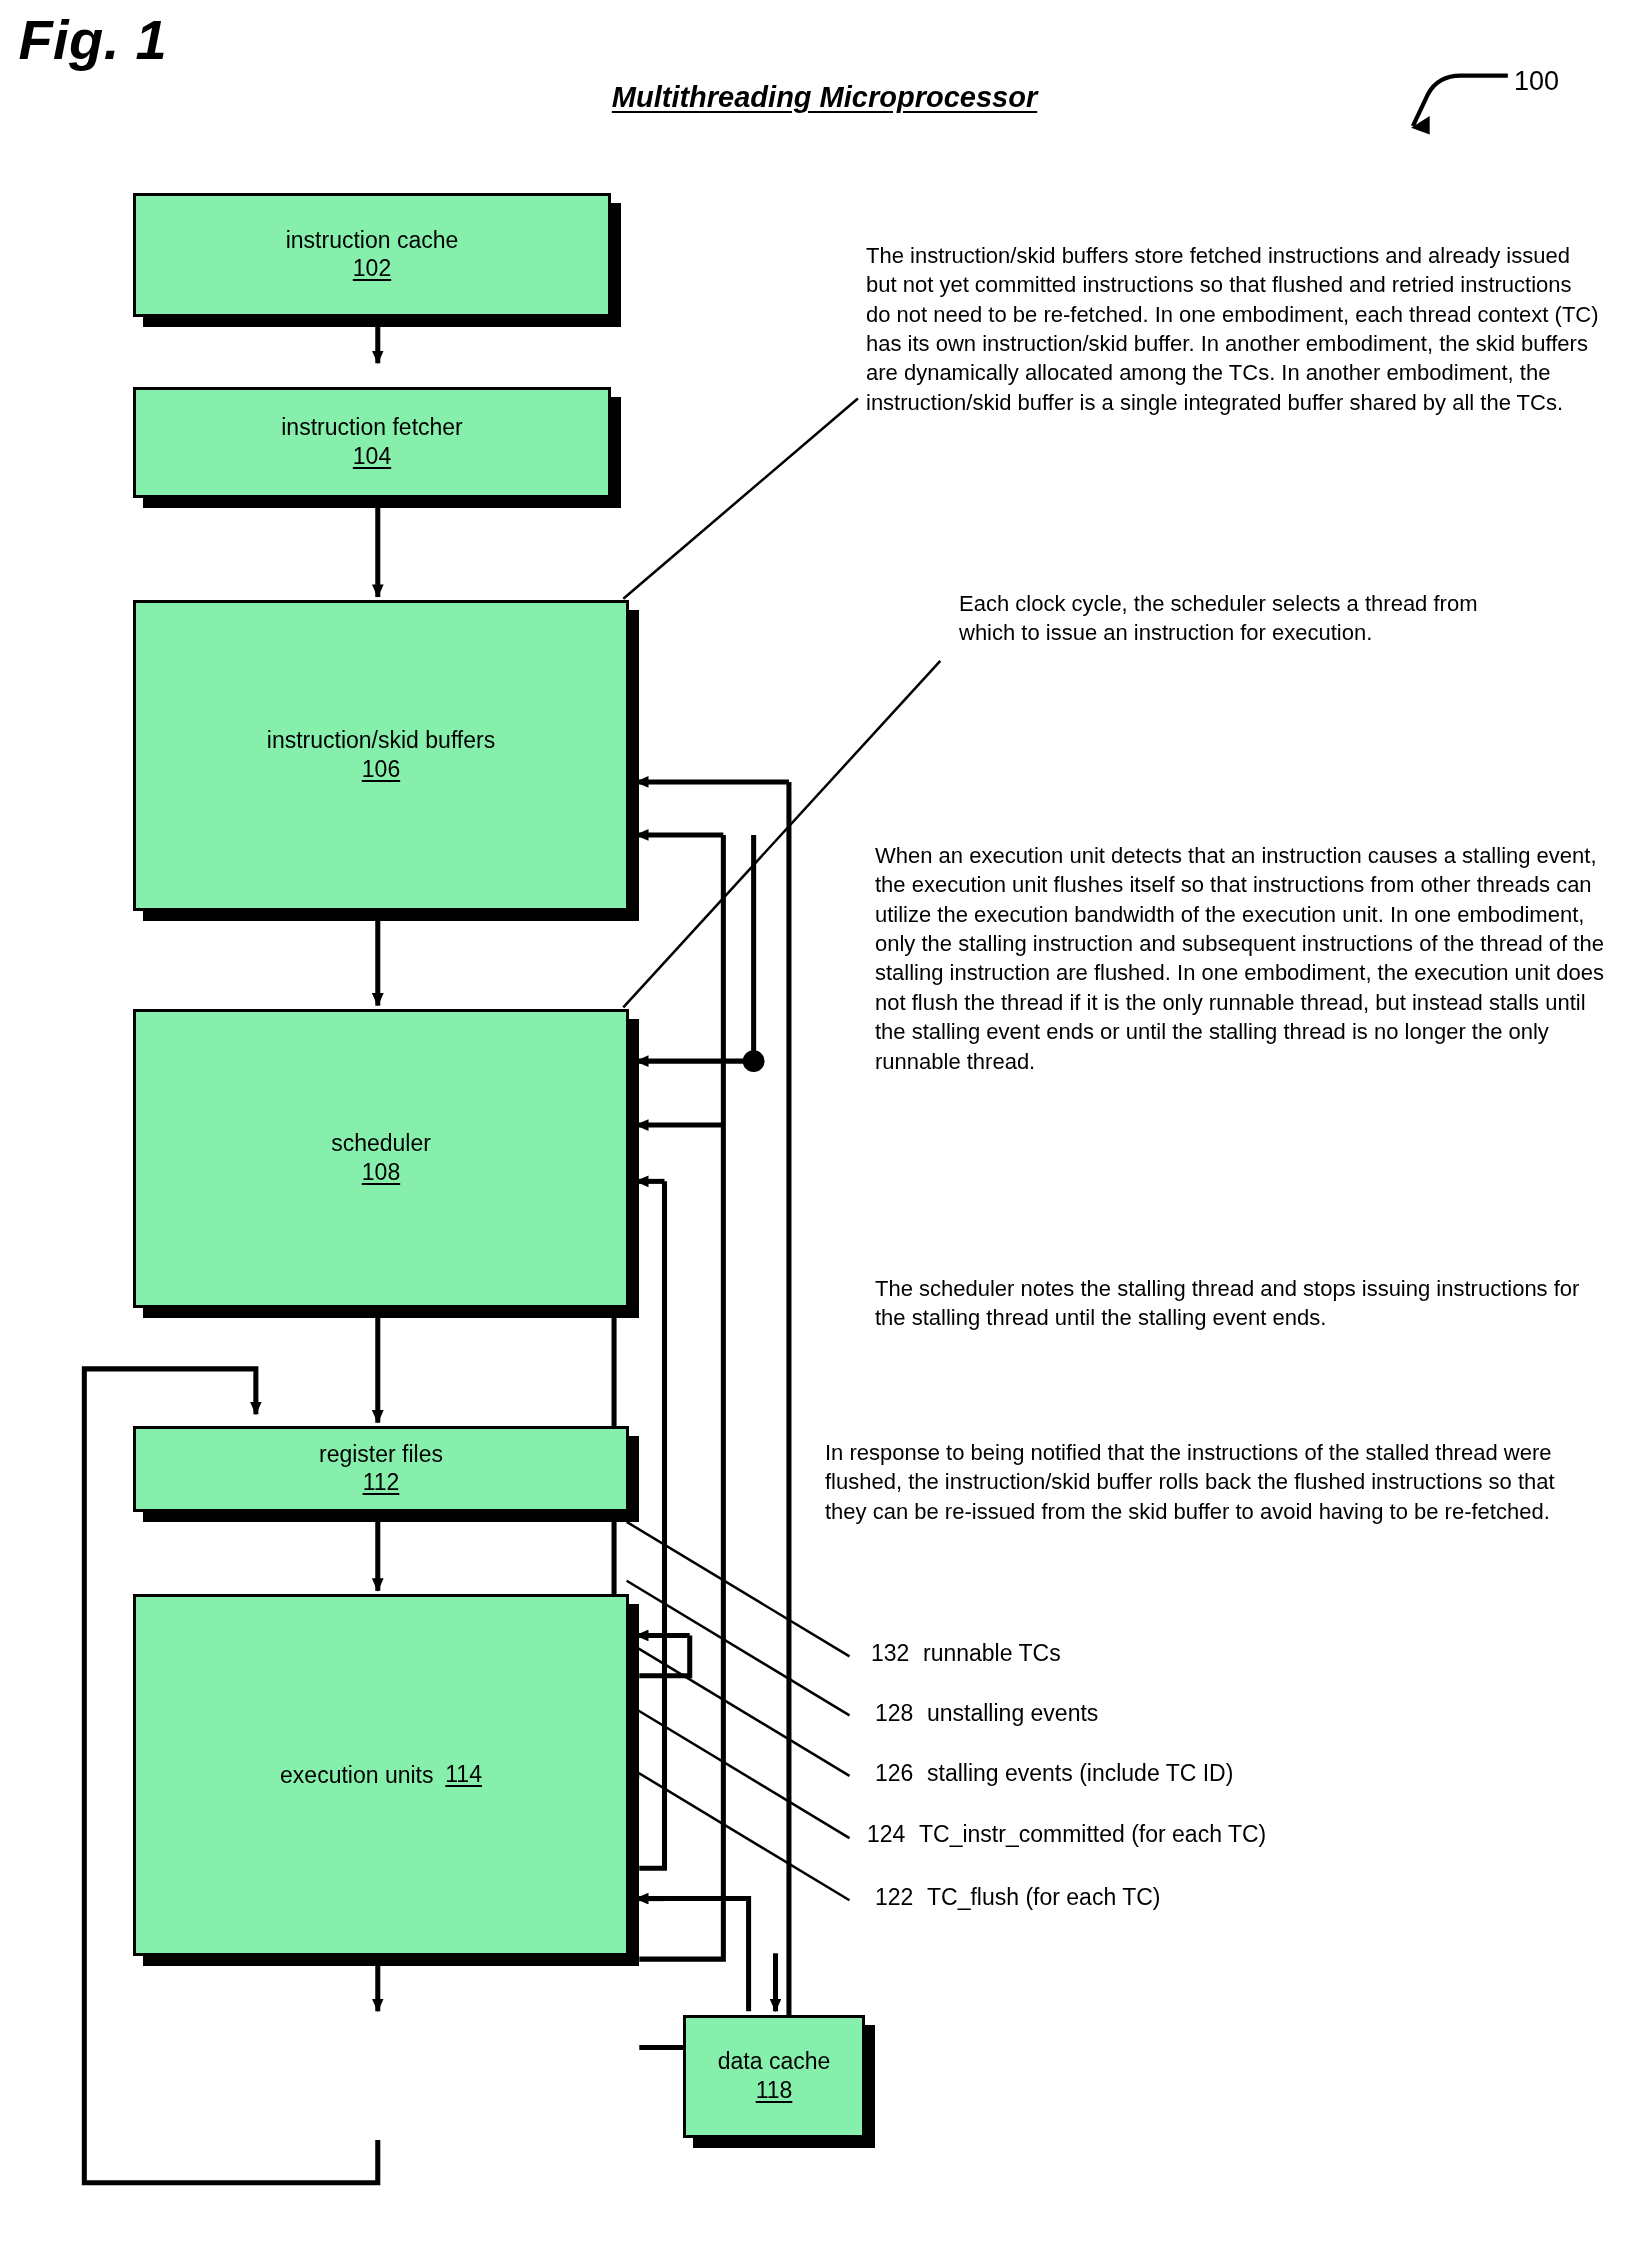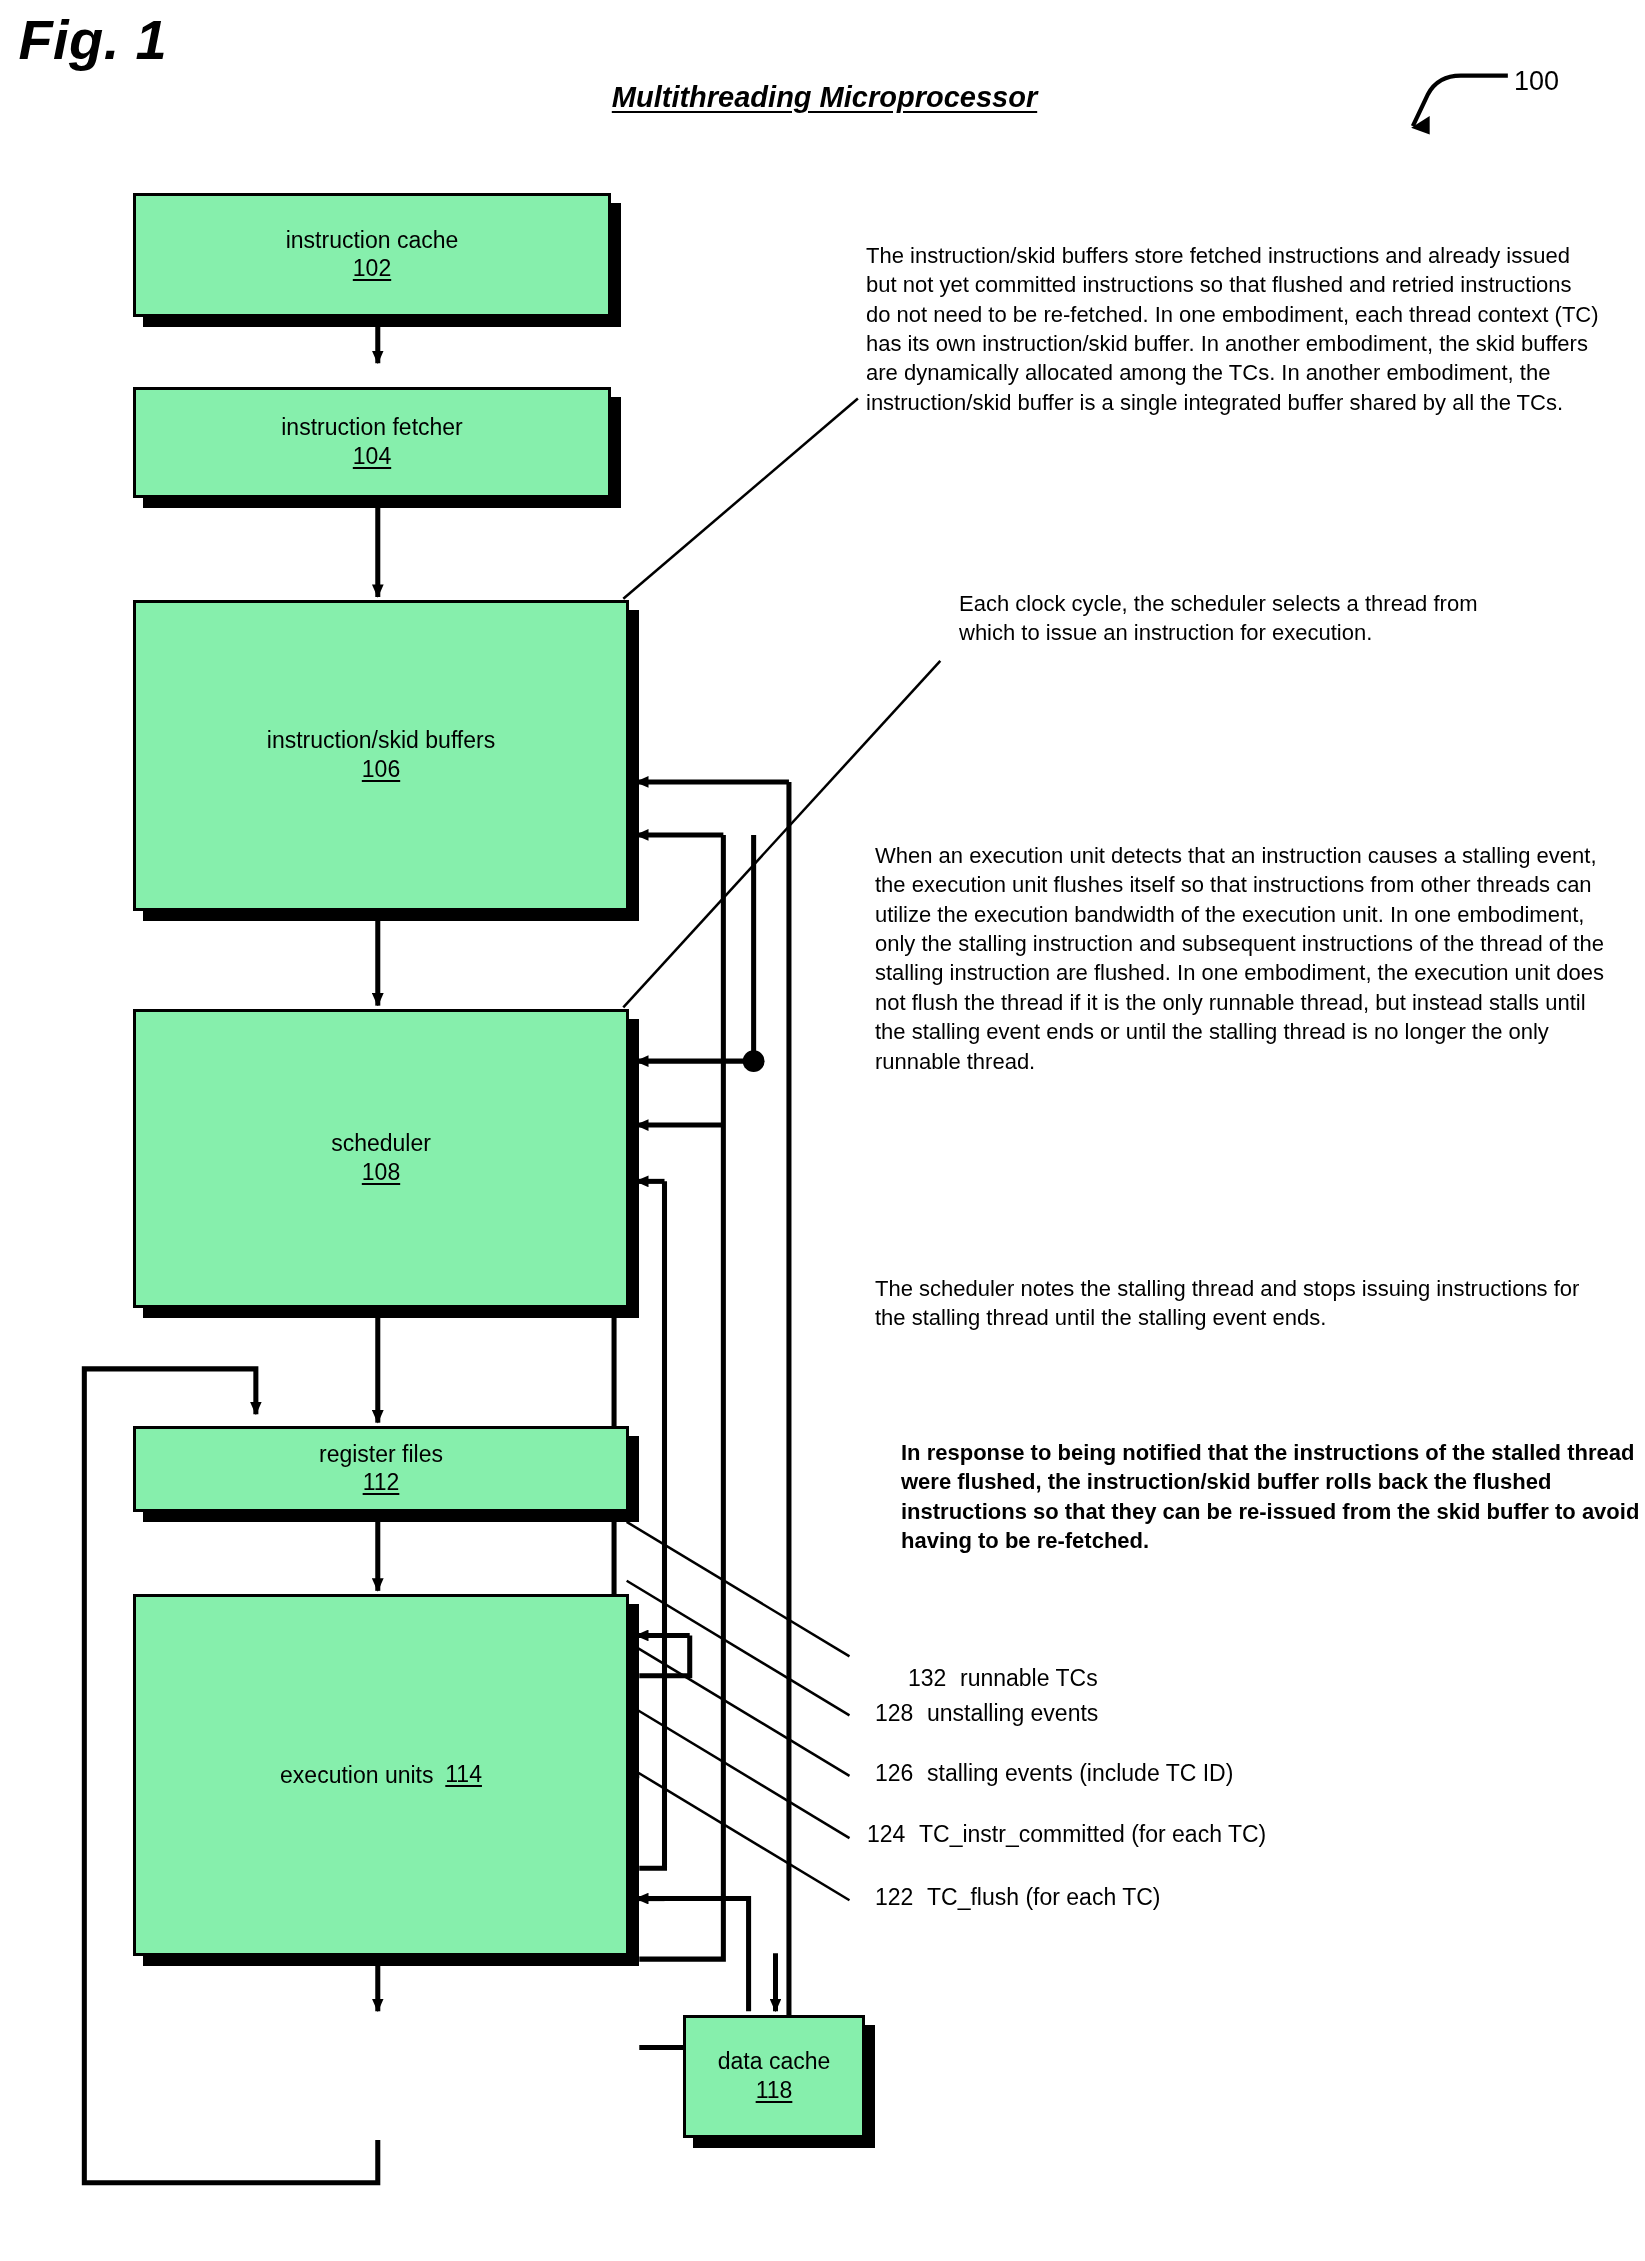--- a/index.html
+++ b/index.html
@@ -143,23 +143,23 @@
   </div>
 
   <div class="note" style="left:866px;top:241px;width:736px;">The instruction/skid buffers store fetched instructions and already issued but not yet committed instructions so that flushed and retried instructions do not need to be re-fetched.  In one embodiment, each thread context (TC) has its own instruction/skid buffer.  In another embodiment, the skid buffers are dynamically allocated among the TCs.  In another embodiment, the instruction/skid buffer is a single integrated buffer shared by all the TCs.</div>
 
   <div class="note" style="left:959px;top:589px;width:521px;">Each clock cycle, the scheduler selects a thread from which to issue an instruction for execution.</div>
 
   <div class="note" style="left:875px;top:841px;width:740px;">When an execution unit detects that an instruction causes a stalling event, the execution unit flushes itself so that instructions from other threads can utilize the execution bandwidth of the execution unit.  In one embodiment, only the stalling instruction and subsequent instructions of the thread of the stalling instruction are flushed.  In one embodiment, the execution unit does not flush the thread if it is the only runnable thread, but instead stalls until the stalling event ends or until the stalling thread is no longer the only runnable thread.</div>
 
   <div class="note" style="left:875px;top:1274px;width:740px;">The scheduler notes the stalling thread and stops issuing instructions for the stalling thread until the  stalling event ends.</div>
 
-  <div class="note" style="left:901px;top:1438px;width:740px;font-weight:bold;">In response to being notified that the instructions of the stalled thread were flushed, the instruction/skid buffer rolls back the flushed instructions so that they can be re-issued from the skid buffer to avoid having to be re-fetched.</div>
+  <div class="note" style="left:825px;top:1438px;width:740px;">In response to being notified that the instructions of the stalled thread were flushed, the instruction/skid buffer rolls back the flushed instructions so that they can be re-issued from the skid buffer to avoid having to be re-fetched.</div>
 
-  <div class="sig" style="left:908px;top:1640px;margin-top:25px;">
+  <div class="sig" style="left:871px;top:1640px;">
     <span class="num">132</span><span>runnable TCs</span>
   </div>
   <div class="sig" style="left:875px;top:1700px;">
     <span class="num">128</span><span>unstalling events</span>
   </div>
   <div class="sig" style="left:875px;top:1760px;">
     <span class="num">126</span><span>stalling events (include TC ID)</span>
   </div>
   <div class="sig" style="left:867px;top:1821px;">
     <span class="num">124</span><span>TC_instr_committed (for each TC)</span>

